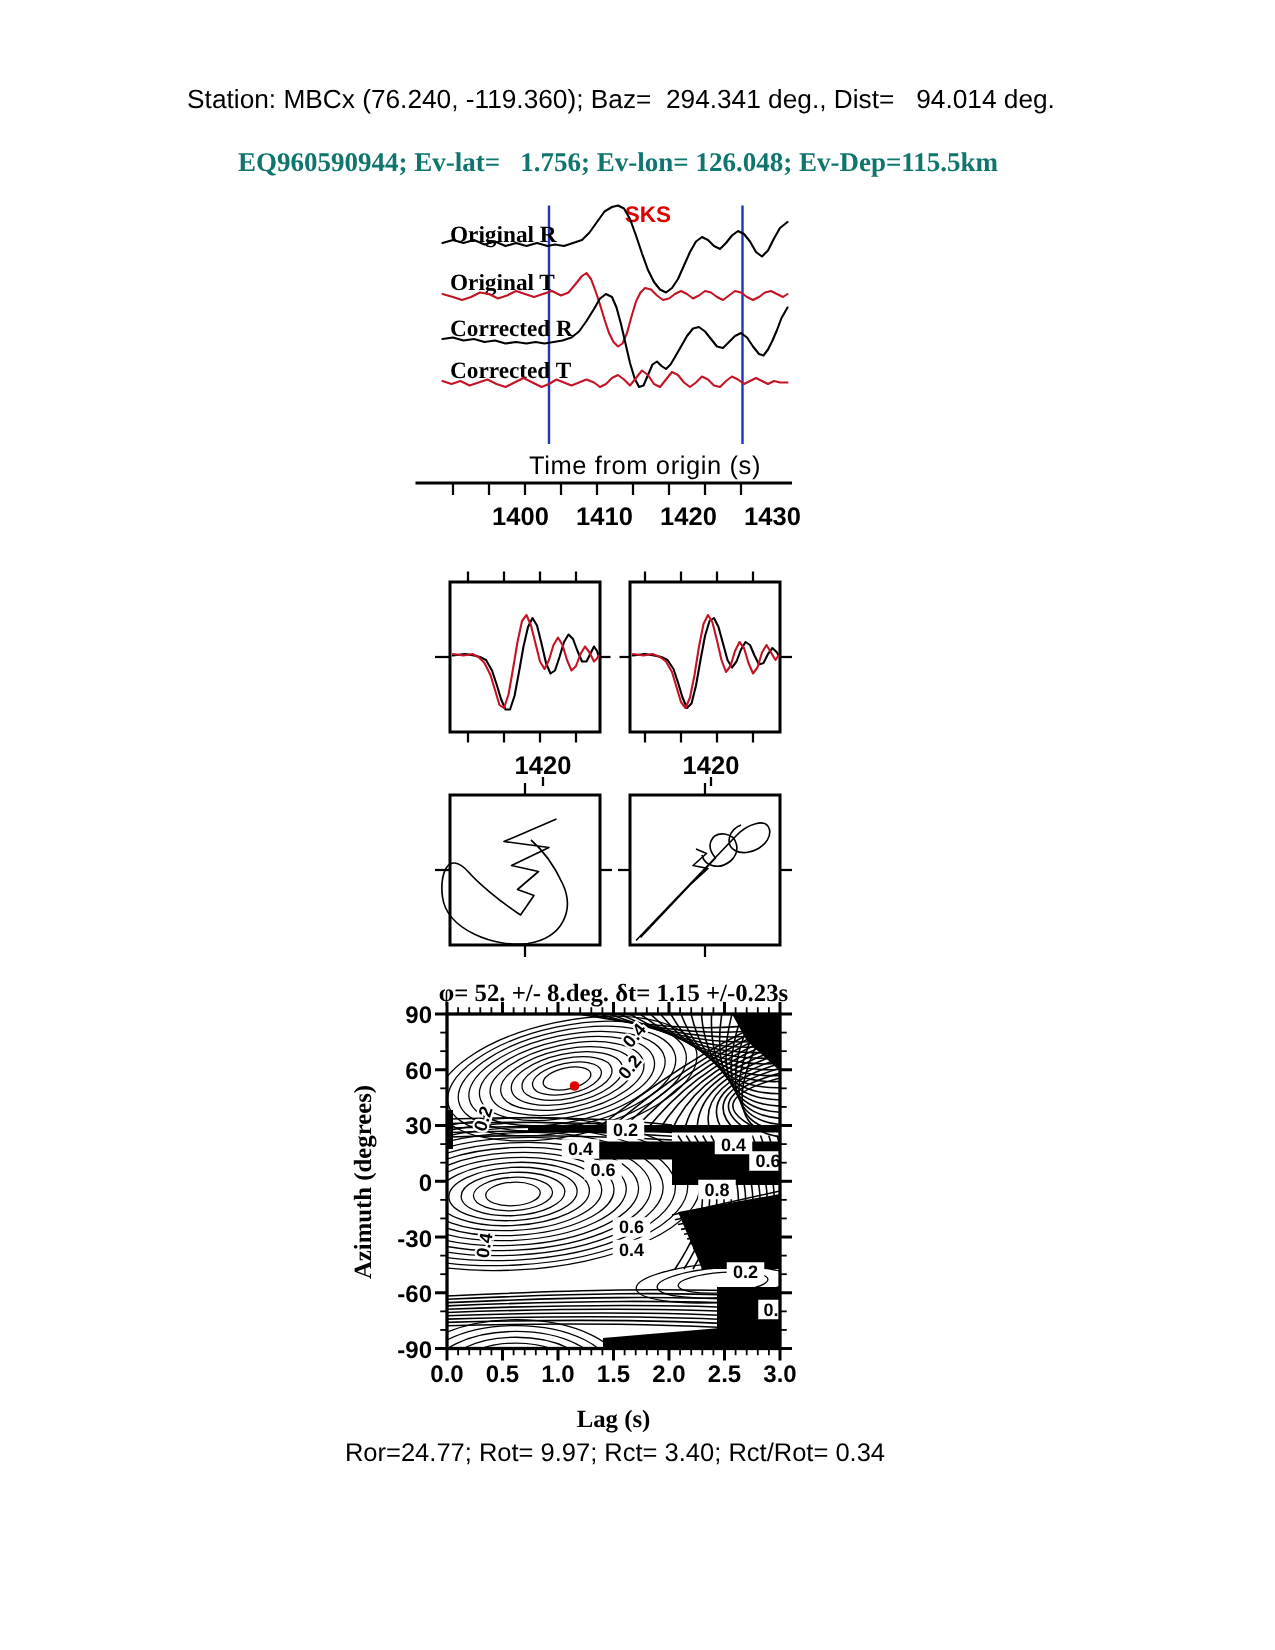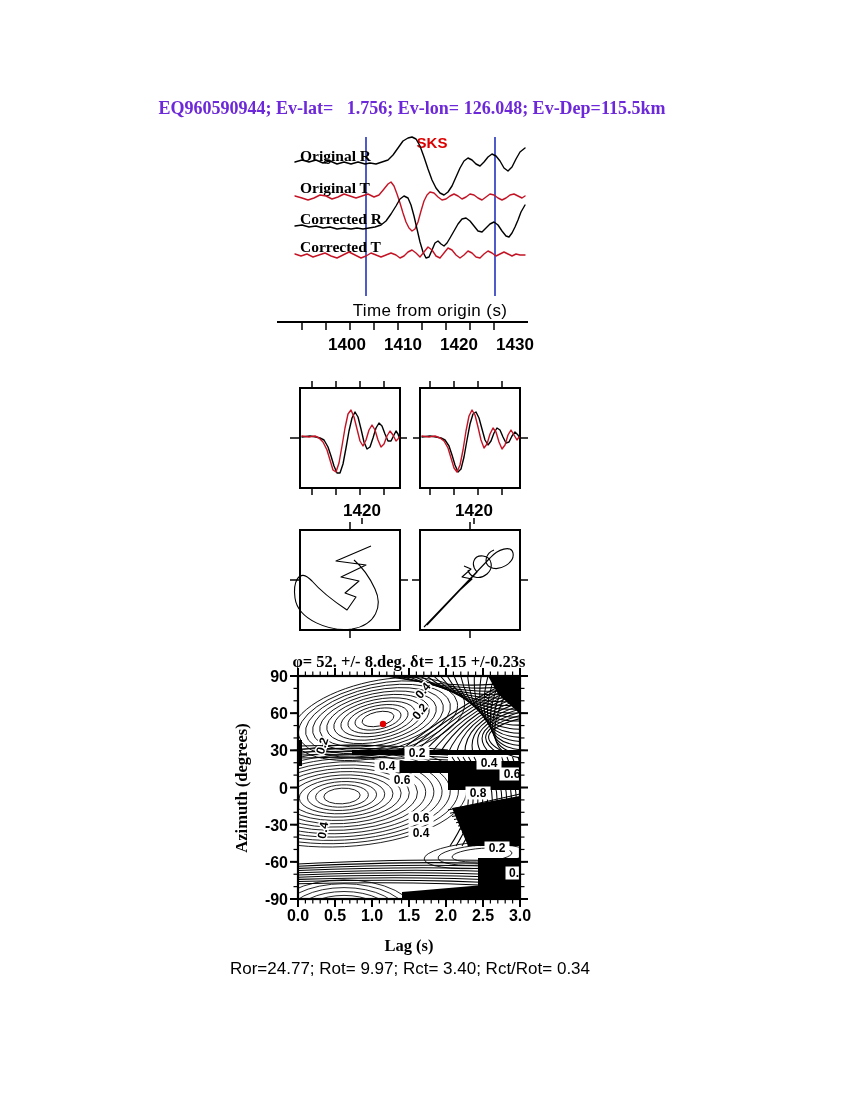--- a/index.html
+++ b/index.html
@@ -1,21 +1,21 @@
 <!DOCTYPE html>
 <html><head>
 <meta charset="utf-8">
 <style>
   html,body{margin:0;padding:0;background:#fff;}
   #page{position:relative;width:850px;height:1100px;background:#ffffff;overflow:hidden;
         font-family:"Liberation Sans",sans-serif;}
   .t1{position:absolute;top:56px;left:0;width:828px;text-align:center;
       font-family:"Liberation Sans",sans-serif;font-size:17.5px;color:#000;white-space:pre;}
   .t2{position:absolute;top:98px;left:0;width:824px;text-align:center;
-      font-family:"Liberation Serif","DejaVu Serif",serif;font-weight:bold;font-size:18px;color:#6d28d9;white-space:pre;}
+      font-family:"Liberation Serif","DejaVu Serif",serif;font-weight:bold;font-size:18px;color:#0f766e;white-space:pre;}
   svg{position:absolute;top:0;left:0;}
   .tracelab{font-family:"Liberation Serif","DejaVu Serif",serif;font-weight:bold;font-size:15.5px;fill:#000;}
   .sks{font-family:"Liberation Sans",sans-serif;font-weight:bold;font-size:15px;fill:#dd0000;}
   .axnum{font-family:"Liberation Sans",sans-serif;font-weight:bold;font-size:17px;fill:#000;}
   .axnum2{font-family:"Liberation Sans",sans-serif;font-weight:bold;font-size:16px;fill:#000;}
   .axtitle{font-family:"Liberation Sans",sans-serif;font-size:17px;fill:#000;letter-spacing:.4px;}
   .sertitle{font-family:"Liberation Serif","DejaVu Serif",serif;font-weight:bold;font-size:16.5px;fill:#000;}
   .stats{font-family:"Liberation Sans",sans-serif;font-size:17px;fill:#000;}
   .tk{stroke:#000;}
   .cl{fill:none;stroke:#000;stroke-width:0.85;}
@@ -25,20 +25,21 @@
   .rd{stroke:#c41324;}
   .pm{fill:none;stroke:#000;stroke-width:1.1;stroke-linejoin:round;}
   .inlab{font-family:"Liberation Sans",sans-serif;font-weight:bold;font-size:12px;fill:#000;}
   .halo{stroke:#fff;stroke-width:3px;paint-order:stroke;}
 </style>
 </head>
 <body>
 
 <div id="page">
 
+  <div class="t1">Station: MBCx (76.240, -119.360); Baz=  294.341 deg., Dist=   94.014 deg.</div>
   <div class="t2">EQ960590944; Ev-lat=   1.756; Ev-lon= 126.048; Ev-Dep=115.5km</div>
 
   <svg width="850" height="1100" viewBox="0 0 850 1100">
     <defs>
       <clipPath id="clipC">
           <rect x="298" y="676" width="222" height="223"></rect>
         </clipPath>
     </defs>
 
     <g>

